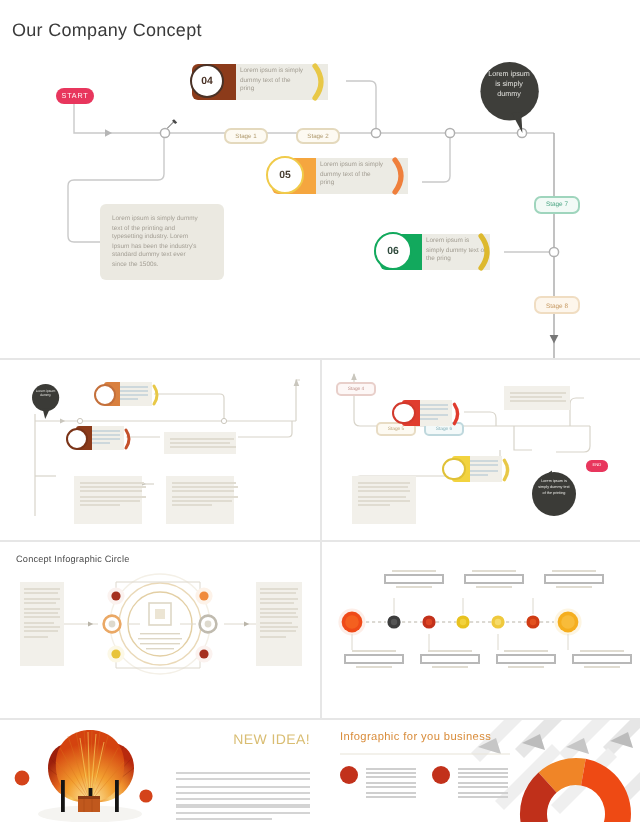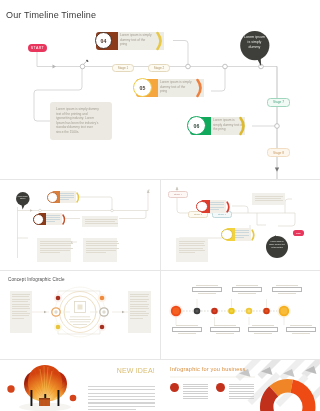--- a/index.html
+++ b/index.html
@@ -15,21 +15,21 @@
   .tcard{position:absolute;width:30px;}
   .tbar{height:4.6px;border:0.6px solid #b8b8b8;background:#fff;box-sizing:border-box;}
   .pl{height:1.1px;background:#d4d4d4;margin-bottom:2.2px;width:67px;}
 </style>
 </head>
 <body>
 
 <div class="page">
 
   <div class="slide" style="left:0;top:0;width:320px;height:180px;">
-    <div style="position:absolute;left:6px;top:9.5px;font-size:9px;color:#3a3a3a;letter-spacing:0.15px;">Our Timeline Timeline</div>
+    <div style="position:absolute;left:6px;top:9.5px;font-size:9px;color:#3a3a3a;letter-spacing:0.15px;">Our Company Concept</div>
 
     <svg width="320" height="180" viewBox="0 0 320 180" style="position:absolute;left:0;top:0;">
       <g stroke="#c9c9c9" stroke-width="0.7" fill="none">
 
         <path d="M37,51 L37,66.5 L82,66.5"></path>
 
         <path d="M82,66.5 L277,66.5"></path>
 
         <path d="M82,66.5 L82,87 Q82,90 79,90 L37,90 Q34,90 34,93 L34,118 Q34,121 37,121 L52,121"></path>
 

